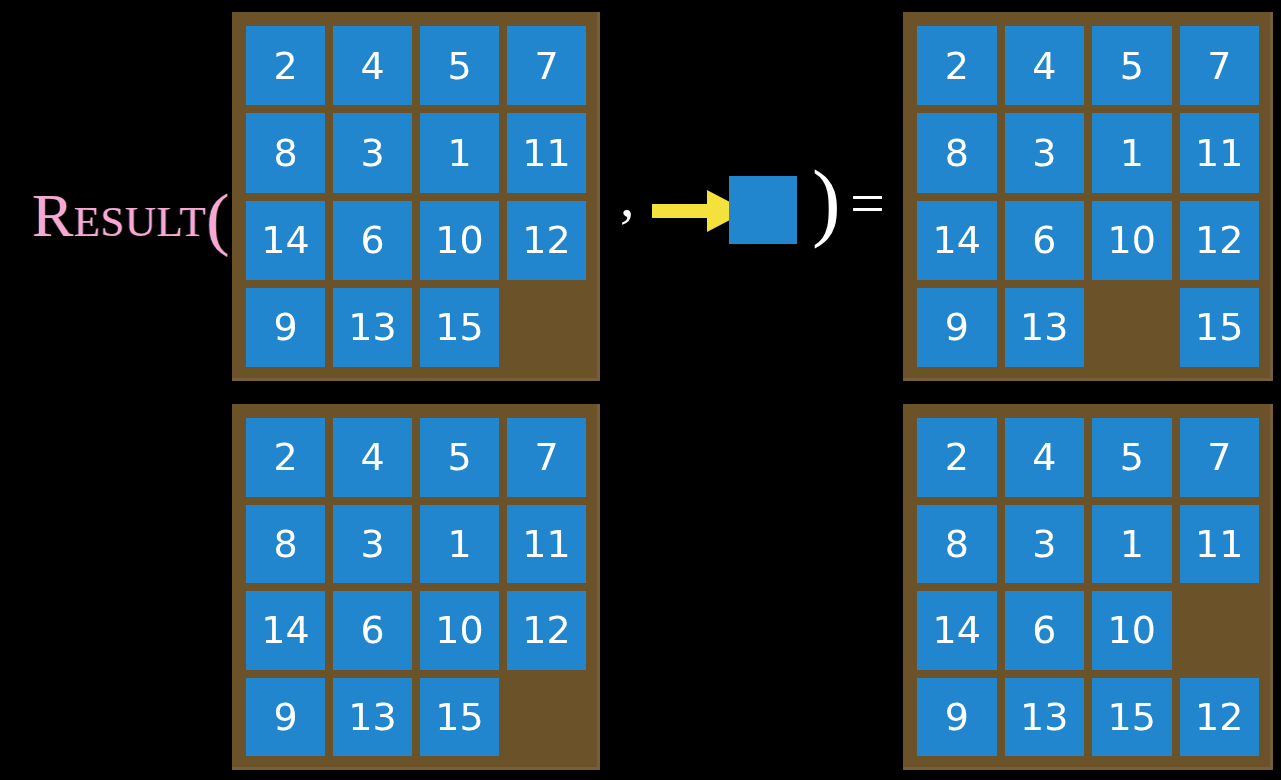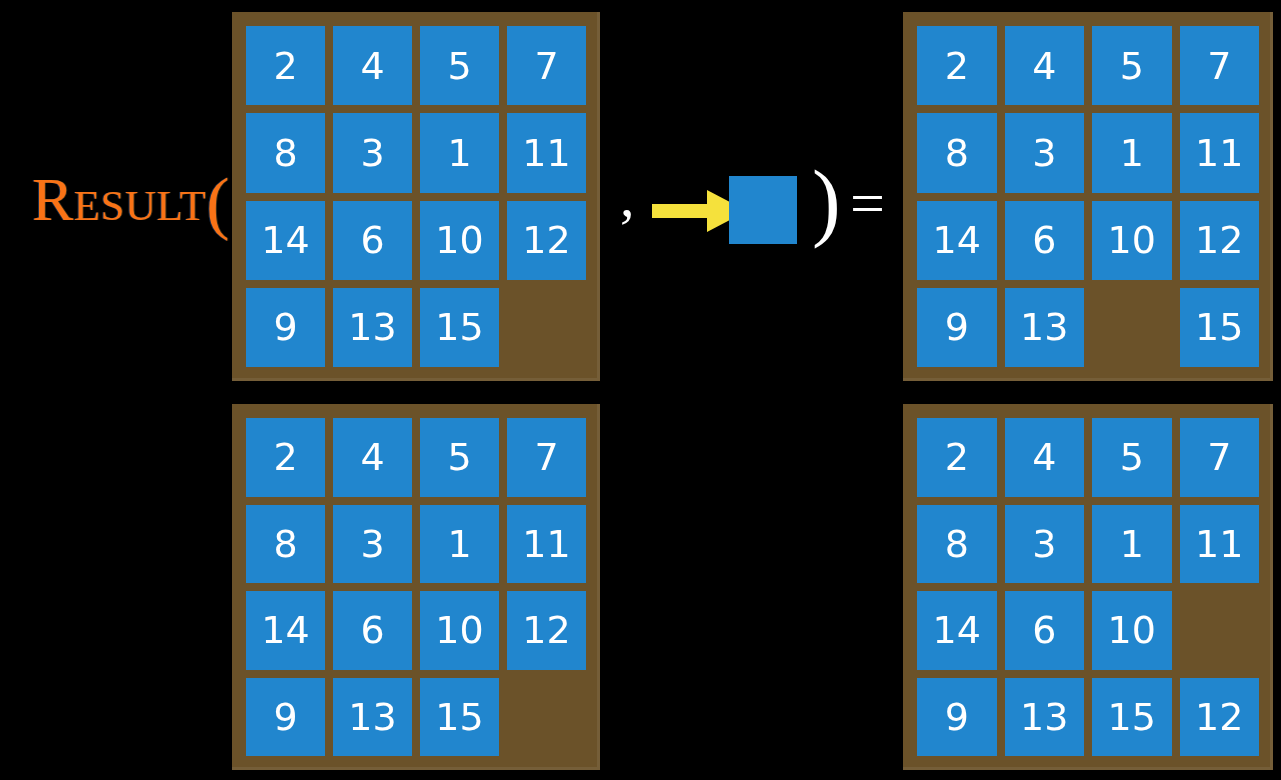--- a/index.html
+++ b/index.html
@@ -26,28 +26,29 @@
     left: 0;
     width: 1281px;
     height: 390px;
   }
   .eq-row.row-1 { top: 0; }
   .eq-row.row-2 { top: 390px; }
 
   
   .result-label {
     position: absolute;
-    color: #f97316;
+    color: #f9a8d4;
     font-family: "Liberation Serif", "DejaVu Serif", serif;
     font-variant: small-caps;
     font-weight: 400;
     white-space: nowrap;
     letter-spacing: 0.5px;
     line-height: 1;
     text-shadow: 1px 0 0 rgba(120,90,40,0.55), -1px 0 0 rgba(60,100,160,0.45);
+    margin-top: 16px;
   }
   .row-1 .result-label {
     left: 32px;
     top: 168px;
     font-size: 62px;
   }
   .result-label .paren-open {
     font-variant: normal;
     font-size: 1.12em;
     vertical-align: -0.08em;

